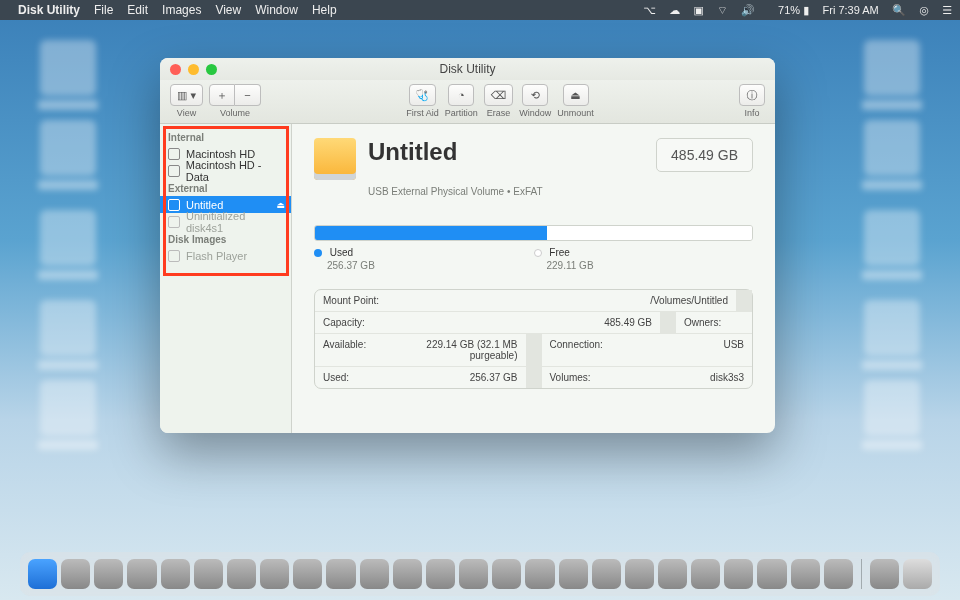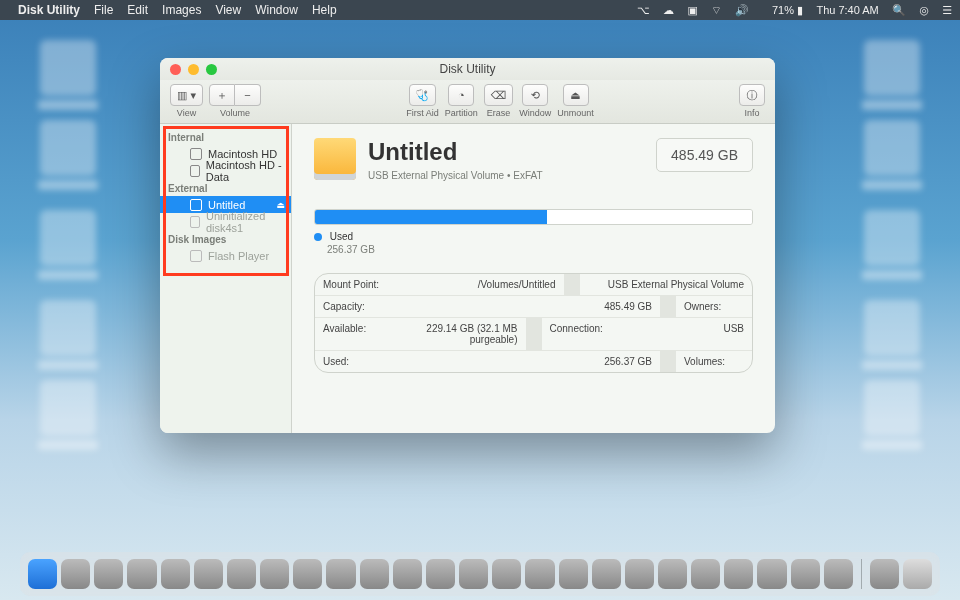--- a/index.html
+++ b/index.html
@@ -27,41 +27,41 @@
   .tbtn { height:22px; min-width:26px; padding:0 6px; background:linear-gradient(#fdfdfc,#ececea); border:1px solid #bdbdbd; display:inline-flex; align-items:center; justify-content:center; font-size:11px; color:#555; cursor:default; }
   .tbtn:first-child{border-radius:4px 0 0 4px;} .tbtn:last-child{border-radius:0 4px 4px 0;} .tbtn:only-child{border-radius:4px;}
   .tbtn + .tbtn { border-left:none; }
   .tbtn.single{border-radius:4px;}
   .tlabel { font-size:9px; color:#666; margin-top:2px; }
   .tspacer { flex:1; }
   
   .body { flex:1; display:flex; }
   .sidebar { width:132px; background:#eef3ed; border-right:1px solid #cfd3cc; font-size:11px; color:#333; padding-top:4px; position:relative; }
   .shdr { color:#7a7e78; font-size:10px; font-weight:600; padding:4px 8px 2px 8px; }
-  .sitem { display:flex; align-items:center; padding:2px 6px 2px 30px; height:17px; cursor:default; }
+  .sitem { display:flex; align-items:center; padding:2px 6px 2px 8px; height:17px; cursor:default; }
   .sitem .sicon { width:12px; height:12px; border:1px solid #888; border-radius:2px; margin-right:6px; display:inline-block; }
   .sitem.sel { background:#1f8ef4; color:#fff; }
   .sitem.sel .sicon{border-color:#fff;}
   .sitem.dim { color:#9da29b; }
   .sitem.dim .sicon{border-color:#bbb;}
   .highlight-box { position:absolute; left:3px; top:2px; width:126px; height:150px; border:3px solid #ff3b1f; pointer-events:none; }
   
   .content { flex:1; padding:14px 22px 0 22px; display:flex; flex-direction:column; }
   .volhead { display:flex; align-items:flex-start; }
   .volicon { width:42px; height:42px; background:linear-gradient(#ffd977,#f9b233); border-radius:4px; position:relative; margin-right:12px; box-shadow:inset 0 -6px 0 #d0d5d8; }
   .volhead h1 { font-size:24px; font-weight:600; color:#333; }
-  .volhead .sub { font-size:10px; color:#7a7e78; margin-top:4px; }
+  .volhead .sub { font-size:10px; color:#7a7e78; margin-top:20px; }
   .capbadge { margin-left:auto; border:1px solid #cfd3cc; border-radius:5px; padding:8px 14px; font-size:14px; color:#555; background:#f7f9f6; }
   .usagebar { height:16px; border:1px solid #cfd3cc; border-radius:3px; overflow:hidden; display:flex; margin-top:28px; }
   .usagebar .used{ background:#1f8ef4; } .usagebar .free{ background:#fff; }
   .legend { display:flex; margin-top:6px; font-size:10px; color:#333; }
   .legend > div { width:50%; }
   .legend .dot{display:inline-block;width:8px;height:8px;border-radius:50%;margin-right:5px;vertical-align:middle;}
   .legend .val{color:#7a7e78; margin-top:2px; display:block; margin-left:13px;}
-  .infotable { margin-top:18px; border:1px solid #cfd3cc; border-radius:14px; font-size:10px; color:#333; }
+  .infotable { margin-top:18px; border:1px solid #cfd3cc; border-radius:7px; font-size:10px; color:#333; }
   .irow { display:flex; border-top:1px solid #e2e5df; }
   .irow:first-child{border-top:none;}
   .irow > div { padding:5px 8px; }
   .ik{ width:76px; color:#444;} .iv{ flex:1; text-align:right; color:#444;}
   .isep{width:1px;background:#e2e5df;padding:0;}
   
   .dock { position:absolute; left:20px; right:20px; bottom:4px; height:44px; background:rgba(220,225,230,.55); border-radius:10px; display:flex; align-items:center; padding:0 8px; gap:4px; backdrop-filter:blur(4px); }
   .dicon{ width:30px; height:30px; border-radius:7px; background:linear-gradient(#bbb,#888); }
   .dock .divider{width:1px;height:30px;background:rgba(0,0,0,.25);margin:0 4px;}
 </style>
@@ -78,21 +78,21 @@
   <span class="item">Window</span>
   <span class="item">Help</span>
   <span class="spacer"></span>
   <span class="right">
     <span>⌥</span>
     <span>☁</span>
     <span>▣</span>
     <span>⌔</span>
     <span>🔊</span>
     <span><span>71%</span> ▮</span>
-    <span>Thu 7:40 AM</span>
+    <span>Fri 7:39 AM</span>
     <span>🔍</span>
     <span>◎</span>
     <span>☰</span>
   </span>
 </div>
 
 <div class="di lbl" style="left:40px;top:40px"></div>
 <div class="di lbl" style="left:40px;top:120px"></div>
 <div class="di lbl" style="left:40px;top:210px"></div>
 <div class="di lbl" style="left:40px;top:300px"></div>
@@ -209,47 +209,52 @@
       <div class="usagebar">
         <div class="used" style="width:53%"></div>
         <div class="free" style="flex:1"></div>
       </div>
       <div class="legend">
         <div>
           <span class="dot" style="background:#1f8ef4"></span>
           <span>Used</span>
           <span class="val">256.37 GB</span>
         </div>
+        <div>
+          <span class="dot" style="background:#fff;border:1px solid #ccc"></span>
+          <span>Free</span>
+          <span class="val">229.11 GB</span>
+        </div>
       </div>
 
       <div class="infotable">
         <div class="irow">
             <div class="ik">Mount Point:</div>
             <div class="iv">/Volumes/Untitled</div>
             <div class="isep"></div>
-            <div class="iv">USB External Physical Volume</div>
           </div>
         <div class="irow">
             <div class="ik">Capacity:</div>
             <div class="iv">485.49 GB</div>
             <div class="isep"></div>
             <div class="ik">Owners:</div>
           </div>
         <div class="irow">
             <div class="ik">Available:</div>
             <div class="iv">229.14 GB (32.1 MB purgeable)</div>
             <div class="isep"></div>
             <div class="ik">Connection:</div>
             <div class="iv">USB</div>
           </div>
         <div class="irow">
             <div class="ik">Used:</div>
             <div class="iv">256.37 GB</div>
             <div class="isep"></div>
             <div class="ik">Volumes:</div>
+            <div class="iv">disk3s3</div>
           </div>
       </div>
     </div>
   </div>
 </div>
 
 <div class="dock">
   <div class="dicon" style="background:linear-gradient(#4aa3ff,#1e6fd6)"></div>
   <div class="dicon"></div>
   <div class="dicon"></div>

